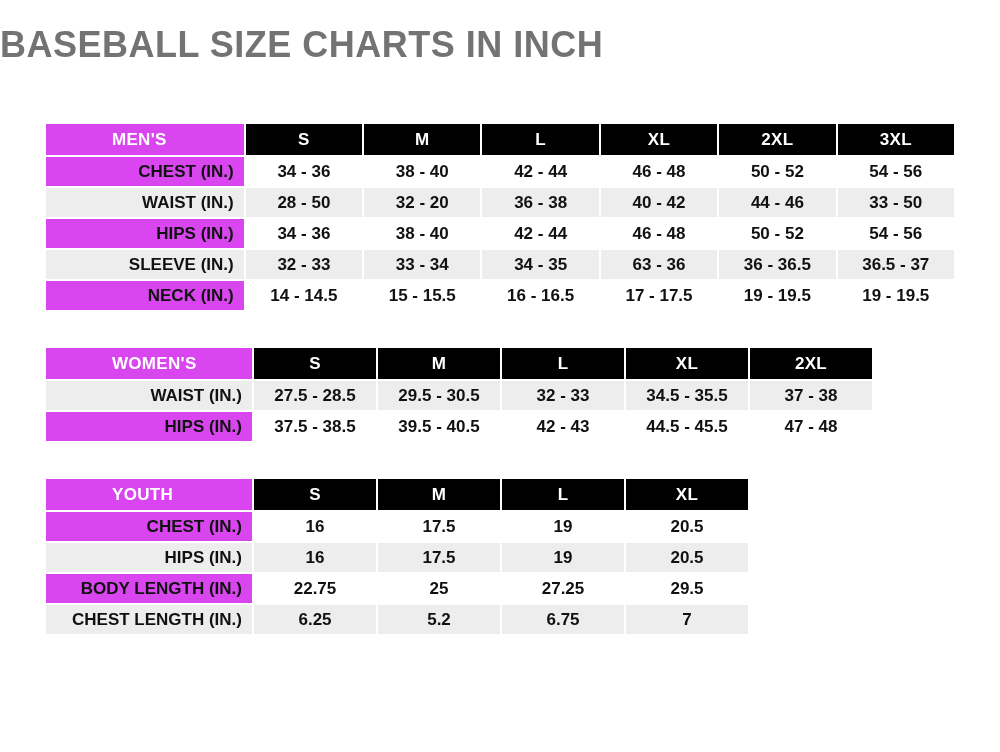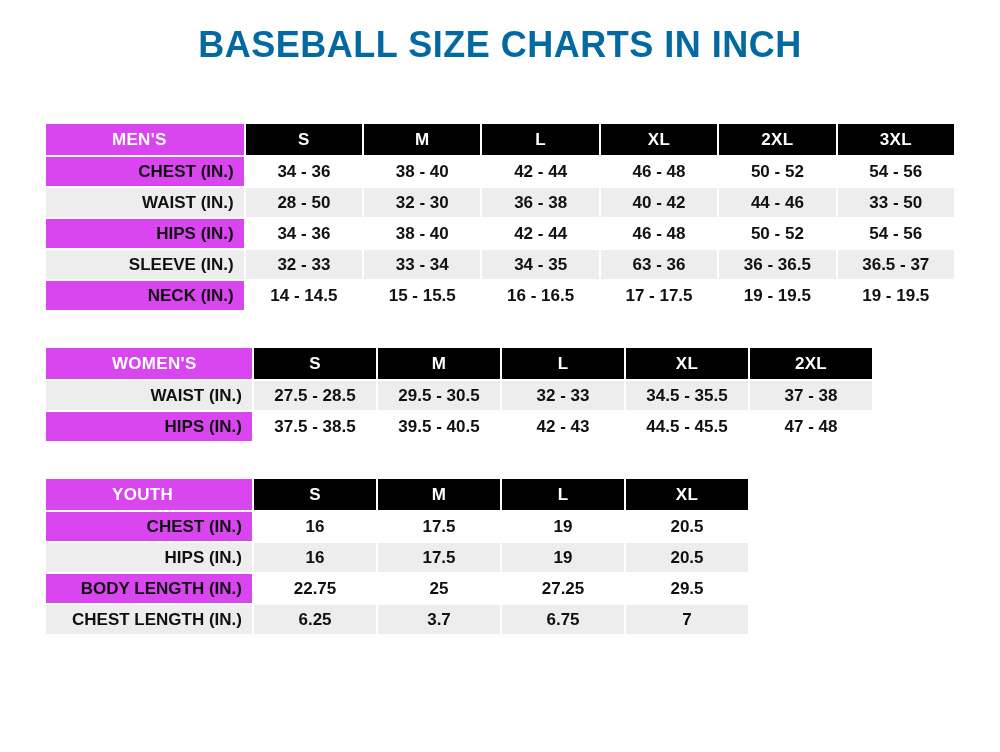--- a/index.html
+++ b/index.html
@@ -14,25 +14,24 @@
     color: #111111;
     overflow: hidden;
   }
   .page {
     position: relative;
     width: 1000px;
     height: 752px;
     box-sizing: border-box;
   }
   .title {
-    text-align: center;
     font-size: 36px;
     font-weight: bold;
     letter-spacing: 0.5px;
-    color: #0369a1;
+    color: #737373;
     margin-bottom: 0;
   }
   .tables {
     margin-top: 56px;
     padding-left: 44px;
     padding-right: 44px;
   }
   table.size-table {
     border-collapse: collapse;
     table-layout: fixed;
@@ -122,21 +121,21 @@
           <td>34 - 36</td>
           <td>38 - 40</td>
           <td>42 - 44</td>
           <td>46 - 48</td>
           <td>50 - 52</td>
           <td>54 - 56</td>
         </tr>
         <tr class="alt">
           <td class="rowlabel">WAIST (IN.)</td>
           <td>28 - 50</td>
-          <td>32 - 30</td>
+          <td>32 - 20</td>
           <td>36 - 38</td>
           <td>40 - 42</td>
           <td>44 - 46</td>
           <td>33 - 50</td>
         </tr>
         <tr>
           <td class="rowlabel">HIPS (IN.)</td>
           <td>34 - 36</td>
           <td>38 - 40</td>
           <td>42 - 44</td>
@@ -235,21 +234,21 @@
         <tr>
           <td class="rowlabel">BODY LENGTH (IN.)</td>
           <td>22.75</td>
           <td>25</td>
           <td>27.25</td>
           <td>29.5</td>
         </tr>
         <tr class="alt">
           <td class="rowlabel">CHEST LENGTH (IN.)</td>
           <td>6.25</td>
-          <td>3.7</td>
+          <td>5.2</td>
           <td>6.75</td>
           <td>7</td>
         </tr>
       </tbody>
     </table>
 
   </div>
 </div>
 
 </body></html>

